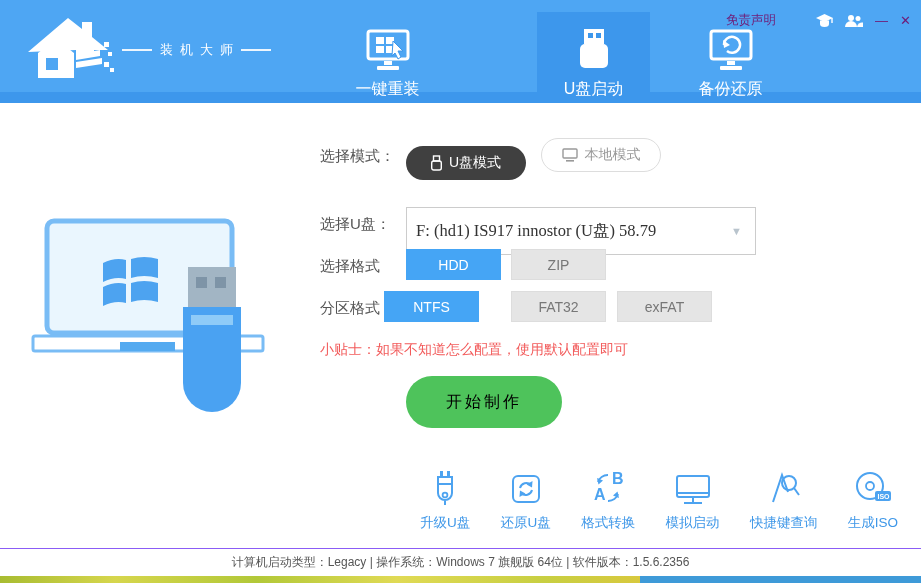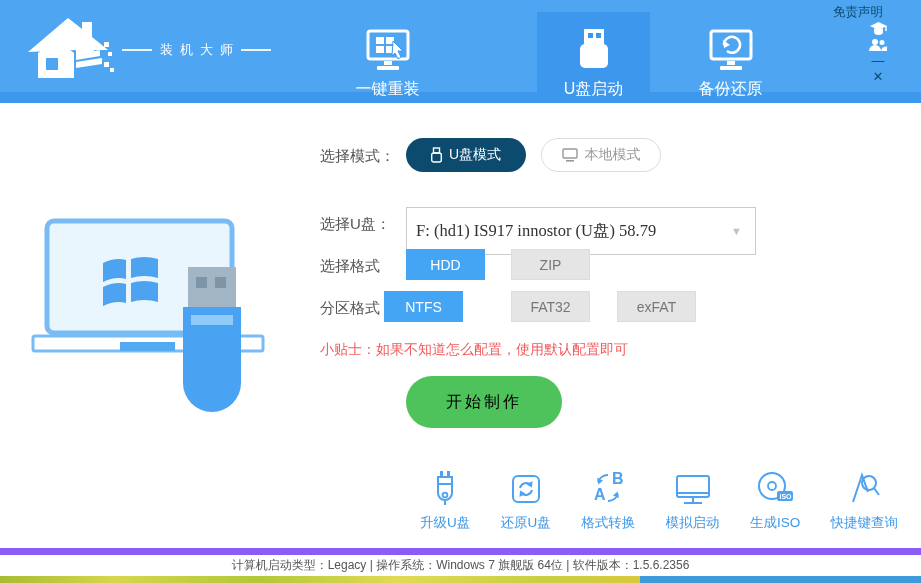--- a/index.html
+++ b/index.html
@@ -20,56 +20,56 @@
   .brand-sub .dash.right { margin-left:1px; }
 
   .tabs { position:absolute; left:331px; top:12px; height:103px; display:flex; }
   .tab { width:113px; height:103px; display:flex; flex-direction:column; align-items:center; padding-top:13px; cursor:pointer; }
   .tab.t1 { margin-right:93px; }
   .tab.t2 { margin-right:24px; }
   .tab.active { background:#3d97ec; }
   .tab-icon { height:52px; display:flex; align-items:center; justify-content:center; }
   .tab-label { color:#fff; font-size:16px; margin-top:2px; white-space:nowrap; }
 
-  .titlebar-right { position:absolute; right:10px; top:4px; display:flex; align-items:center; color:#0c4a6e;flex-direction:column; }
+  .titlebar-right { position:absolute; right:10px; top:12px; display:flex; align-items:center; color:#701a75; }
   .disclaimer { font-size:12.5px; margin-right:28px; cursor:pointer; }
   .tb-icon { margin-left:12px; cursor:pointer; display:flex; align-items:center; height:16px; }
   .tb-glyph { font-size:13px; line-height:16px; }
 
   
   .main { position:absolute; left:0; top:103px; width:921px; height:445px; background:#fff; }
 
   .illustration { position:absolute; left:25px; top:112px; width:260px; height:210px; }
 
   .form-label { position:absolute; left:320px; font-size:15px; color:#555; white-space:nowrap; }
 
   .pill { position:absolute; height:34px; width:120px; border-radius:17px; display:flex; align-items:center; justify-content:center; font-size:14px; cursor:pointer; }
   .pill .p-icon { margin-right:7px; display:flex; }
-  .pill.active { background:#0c4a6e; color:#fff; border:none; }
+  .pill.active { background:#404040; color:#fff; border:none;margin-top:8px; }
   .pill.inactive { background:#fff; color:#999; border:1px solid #ddd; }
 
   .usb-select { position:absolute; left:406px; top:104px; width:350px; height:48px; background:#fff; border:1px solid #ccc; display:flex; align-items:center; cursor:pointer; }
   .usb-select-text { flex:1; padding-left:9px; font-family:"Liberation Serif","DejaVu Serif",serif; font-size:16.5px; color:#333; white-space:nowrap; overflow:hidden; }
   .usb-select-arrow { width:24px; color:#b9c4cd; font-size:11px; }
 
-  .fmt-btn { position:absolute; width:79px; height:31px; display:flex; align-items:center; justify-content:center; font-size:14px; cursor:pointer; }
+  .fmt-btn { position:absolute; width:95px; height:31px; display:flex; align-items:center; justify-content:center; font-size:14px; cursor:pointer; }
   .fmt-btn.active { background:#45a5f5; color:#fff; border:none; }
   .fmt-btn.inactive { background:#e5e5e5; color:#777; border:1px solid #ddd; }
 
   .tip { position:absolute; left:320px; top:238px; font-size:14px; color:#f25b5b; white-space:nowrap; }
 
   .start-btn { position:absolute; left:406px; top:273px; width:156px; height:52px; border-radius:26px; background:#4ec35b; color:#000000; font-size:16px; letter-spacing:3px; display:flex; align-items:center; justify-content:center; cursor:pointer; border:none; font-family:inherit; }
 
   .tools { position:absolute; left:420px; top:367px; width:478px; display:flex; justify-content:space-between; }
   .tool { display:flex; flex-direction:column; align-items:center; cursor:pointer; }
   .tool-icon { height:36px; display:flex; align-items:flex-end; justify-content:center; }
   .tool-label { margin-top:8px; font-size:13.5px; color:#3e97e8; white-space:nowrap; }
 
   
-  .statusbar { position:absolute; left:0; top:548px; width:921px; height:28px; background:#fff; border-top:7px solid #8b5cf6; display:flex; align-items:center; justify-content:center; }
+  .statusbar { position:absolute; left:0; top:548px; width:921px; height:28px; background:#fff; border-top:1px solid #8b5cf6; display:flex; align-items:center; justify-content:center; }
   .status-text { font-size:12px; color:#555; }
 
   .desktop-strip { position:absolute; left:0; top:576px; width:921px; height:7px; display:flex; }
   .strip-grass { width:640px; height:7px; background:linear-gradient(90deg,#a8bc31 0%,#d6d64d 18%,#b2c838 40%,#e0da55 62%,#c8cf42 85%,#d8c93e 100%); }
   .strip-sky { flex:1; height:7px; background:#3e9ad8; }
 </style>
 </head>
 <body>
 
 <div class="screen">
@@ -275,39 +275,39 @@
             <rect x="4" y="4" width="32" height="21" rx="2" fill="none" stroke="#4da3f0" stroke-width="2"></rect>
             <line x1="4" y1="21" x2="36" y2="21" stroke="#4da3f0" stroke-width="2"></line>
             <line x1="20" y1="25" x2="20" y2="30" stroke="#4da3f0" stroke-width="2"></line>
             <line x1="11" y1="31" x2="29" y2="31" stroke="#4da3f0" stroke-width="2"></line>
           </svg>
         </span>
         <span class="tool-label">模拟启动</span>
       </div>
       <div class="tool">
         <span class="tool-icon">
+          <svg width="36" height="36" viewBox="0 0 36 36">
+            <path d="M7,32 L16,5 L22,22" fill="none" stroke="#4da3f0" stroke-width="2"></path>
+            <circle cx="23" cy="13" r="7" fill="none" stroke="#4da3f0" stroke-width="2"></circle>
+            <line x1="28" y1="18" x2="33" y2="25" stroke="#4da3f0" stroke-width="2"></line>
+          </svg>
+        </span>
+        <span class="tool-label">快捷键查询</span>
+      </div>
+      <div class="tool">
+        <span class="tool-icon">
           <svg width="38" height="36" viewBox="0 0 38 36">
             <circle cx="16" cy="16" r="13" fill="none" stroke="#4da3f0" stroke-width="2"></circle>
             <circle cx="16" cy="16" r="4" fill="none" stroke="#4da3f0" stroke-width="1.8"></circle>
             <rect x="21" y="21" width="16" height="10" rx="2" fill="#4da3f0"></rect>
             <text x="23.5" y="29" font-size="7" font-weight="bold" fill="#fff" font-family="Liberation Sans,sans-serif">ISO</text>
           </svg>
         </span>
         <span class="tool-label">生成ISO</span>
       </div>
-      <div class="tool">
-        <span class="tool-icon">
-          <svg width="36" height="36" viewBox="0 0 36 36">
-            <path d="M7,32 L16,5 L22,22" fill="none" stroke="#4da3f0" stroke-width="2"></path>
-            <circle cx="23" cy="13" r="7" fill="none" stroke="#4da3f0" stroke-width="2"></circle>
-            <line x1="28" y1="18" x2="33" y2="25" stroke="#4da3f0" stroke-width="2"></line>
-          </svg>
-        </span>
-        <span class="tool-label">快捷键查询</span>
-      </div>
     </div>
   </div>
 
   <div class="statusbar">
     <span class="status-text">计算机启动类型：Legacy | 操作系统：Windows 7 旗舰版 64位 | 软件版本：1.5.6.2356</span>
   </div>
 
   <div class="desktop-strip">
     <div class="strip-grass"></div>
     <div class="strip-sky"></div>

